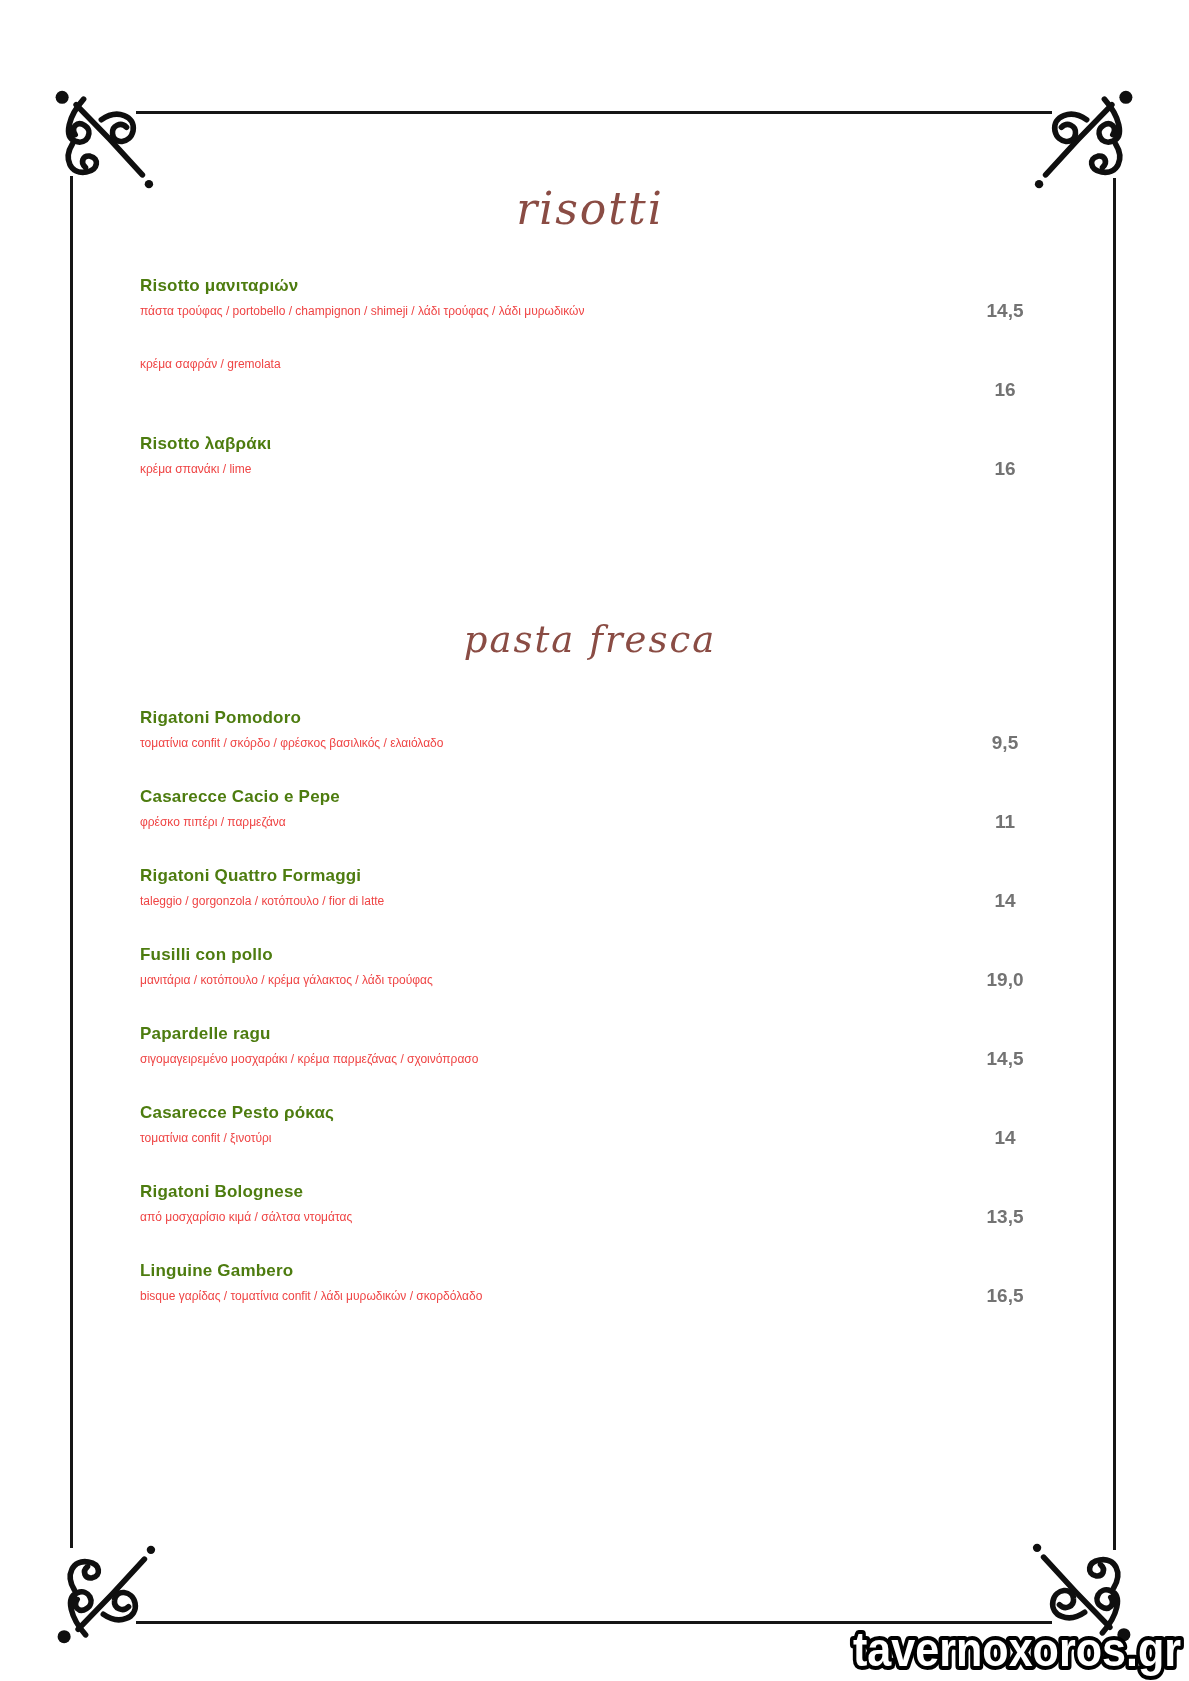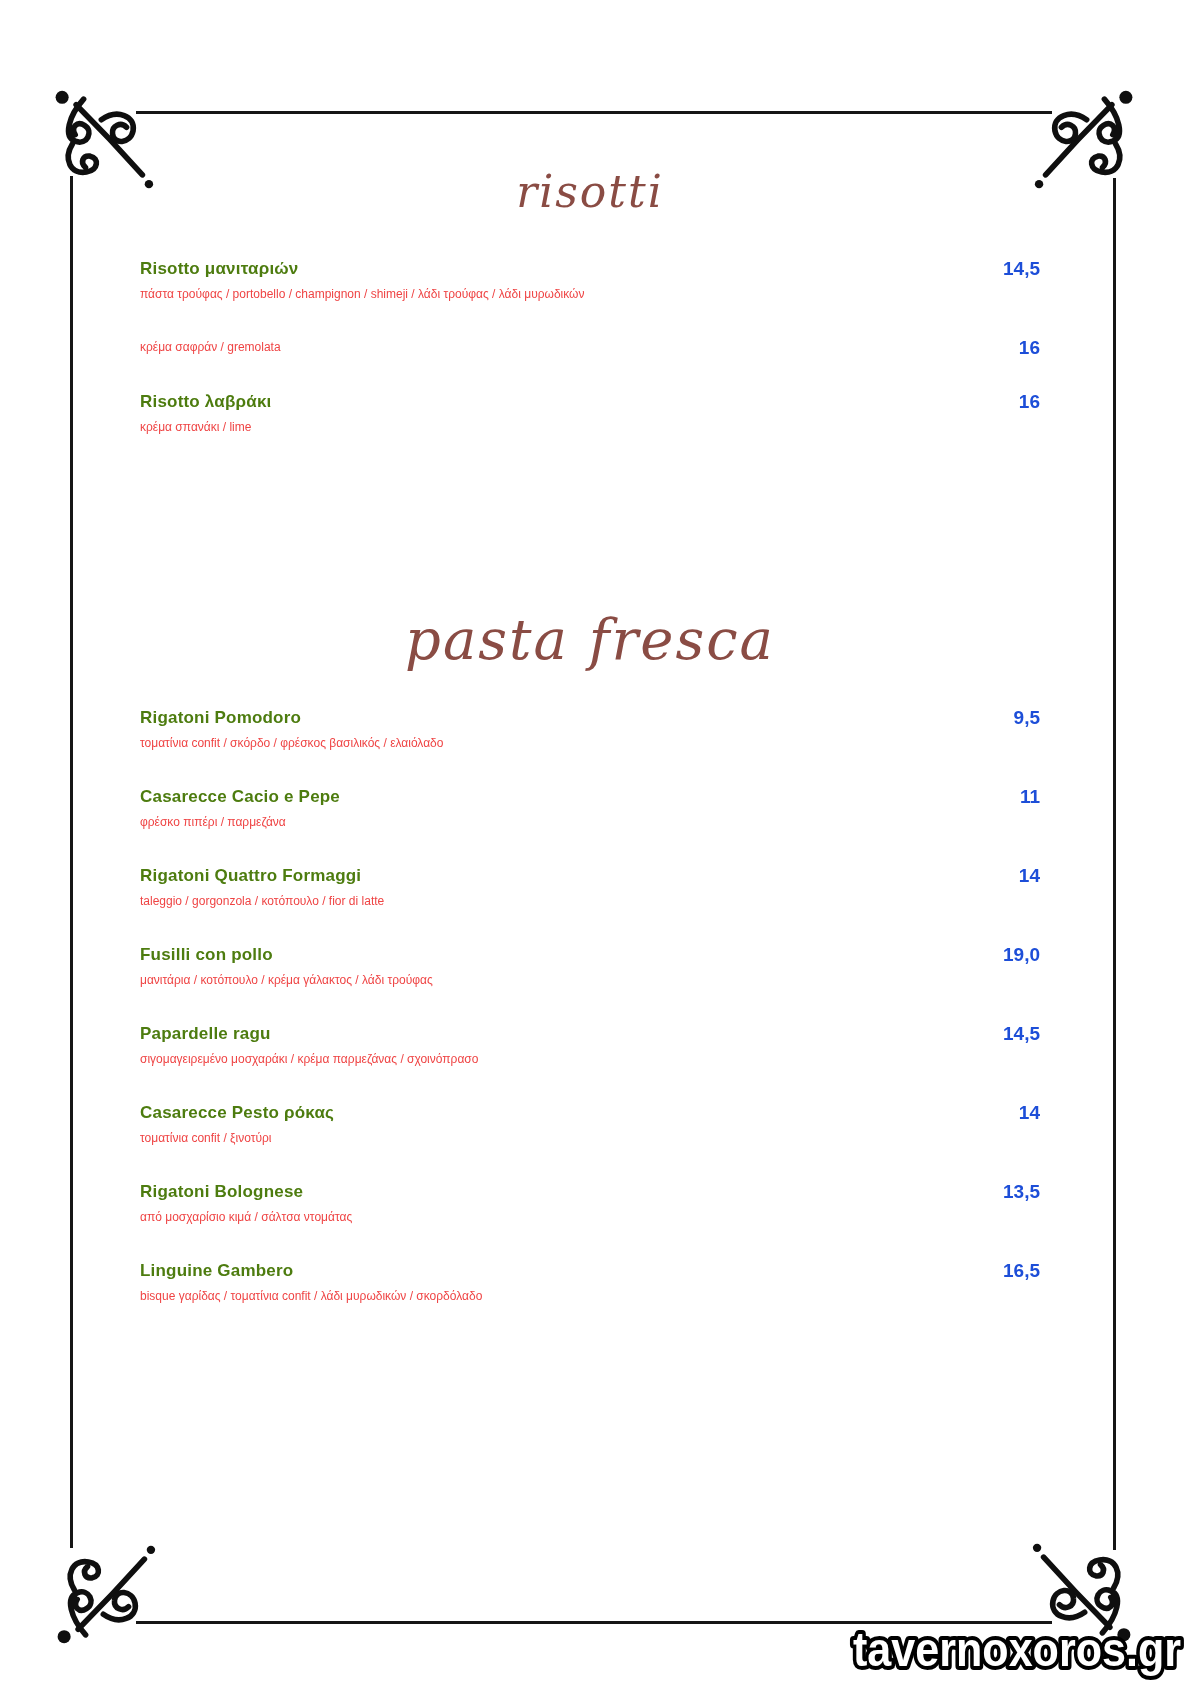--- a/index.html
+++ b/index.html
@@ -23,46 +23,46 @@
   
   .corner { position:absolute; width:112px; height:112px; }
   .corner svg { width:100%; height:100%; display:block; }
   .corner.tl { left:50px;   top:88px; }
   .corner.tr { left:1026px; top:88px;   transform: scaleX(-1); }
   .corner.bl { left:52px;   top:1534px; transform: scaleY(-1); }
   .corner.br { left:1024px; top:1532px; transform: scale(-1,-1); }
 
   
   .section { position:absolute; left:140px; width:900px; }
-  .section.risotti { top:160px; }
+  .section.risotti { top:177px; }
   .section.pasta   { top:600px; }
 
   .script-heading {
     text-align: center;
     font-family: "DejaVu Serif", serif;
     font-style: italic;
     font-weight: 500;
     letter-spacing: 2px;
     color: #8a4c44;
   }
   .section.risotti .script-heading { font-size:44px; line-height:64px; margin-bottom:32px; }
-  .section.pasta   .script-heading { font-size:56px; line-height:80px; margin-bottom:25px; }
+  .section.pasta   .script-heading { font-size:37px; line-height:80px; margin-bottom:25px; }
 
   .item { display:flex; align-items:flex-start; margin-bottom:28px; }
   .item-main { flex:1 1 auto; padding-right:20px; }
   .item-name {
     font-size:17px; line-height:26px; font-weight:bold; color:#4d7c0f;
     letter-spacing:0.2px;
   }
   .item-desc {
     font-size:12px; line-height:25px; color:#ef4444;
   }
   .item-price {
-    flex:0 0 auto; min-width:70px; text-align:right;
-    font-size:19px; line-height:26px; font-weight:bold; color:#1d4ed8;
+    flex:0 0 auto; min-width:70px; text-align:center;
+    font-size:19px; line-height:26px; font-weight:bold; color:#737373;margin-top:25px;
   }
 
   
   .watermark { position:absolute; right:0px; bottom:-4px; }
 </style>
 </head>
 <body>
 
 <div class="page">
 

